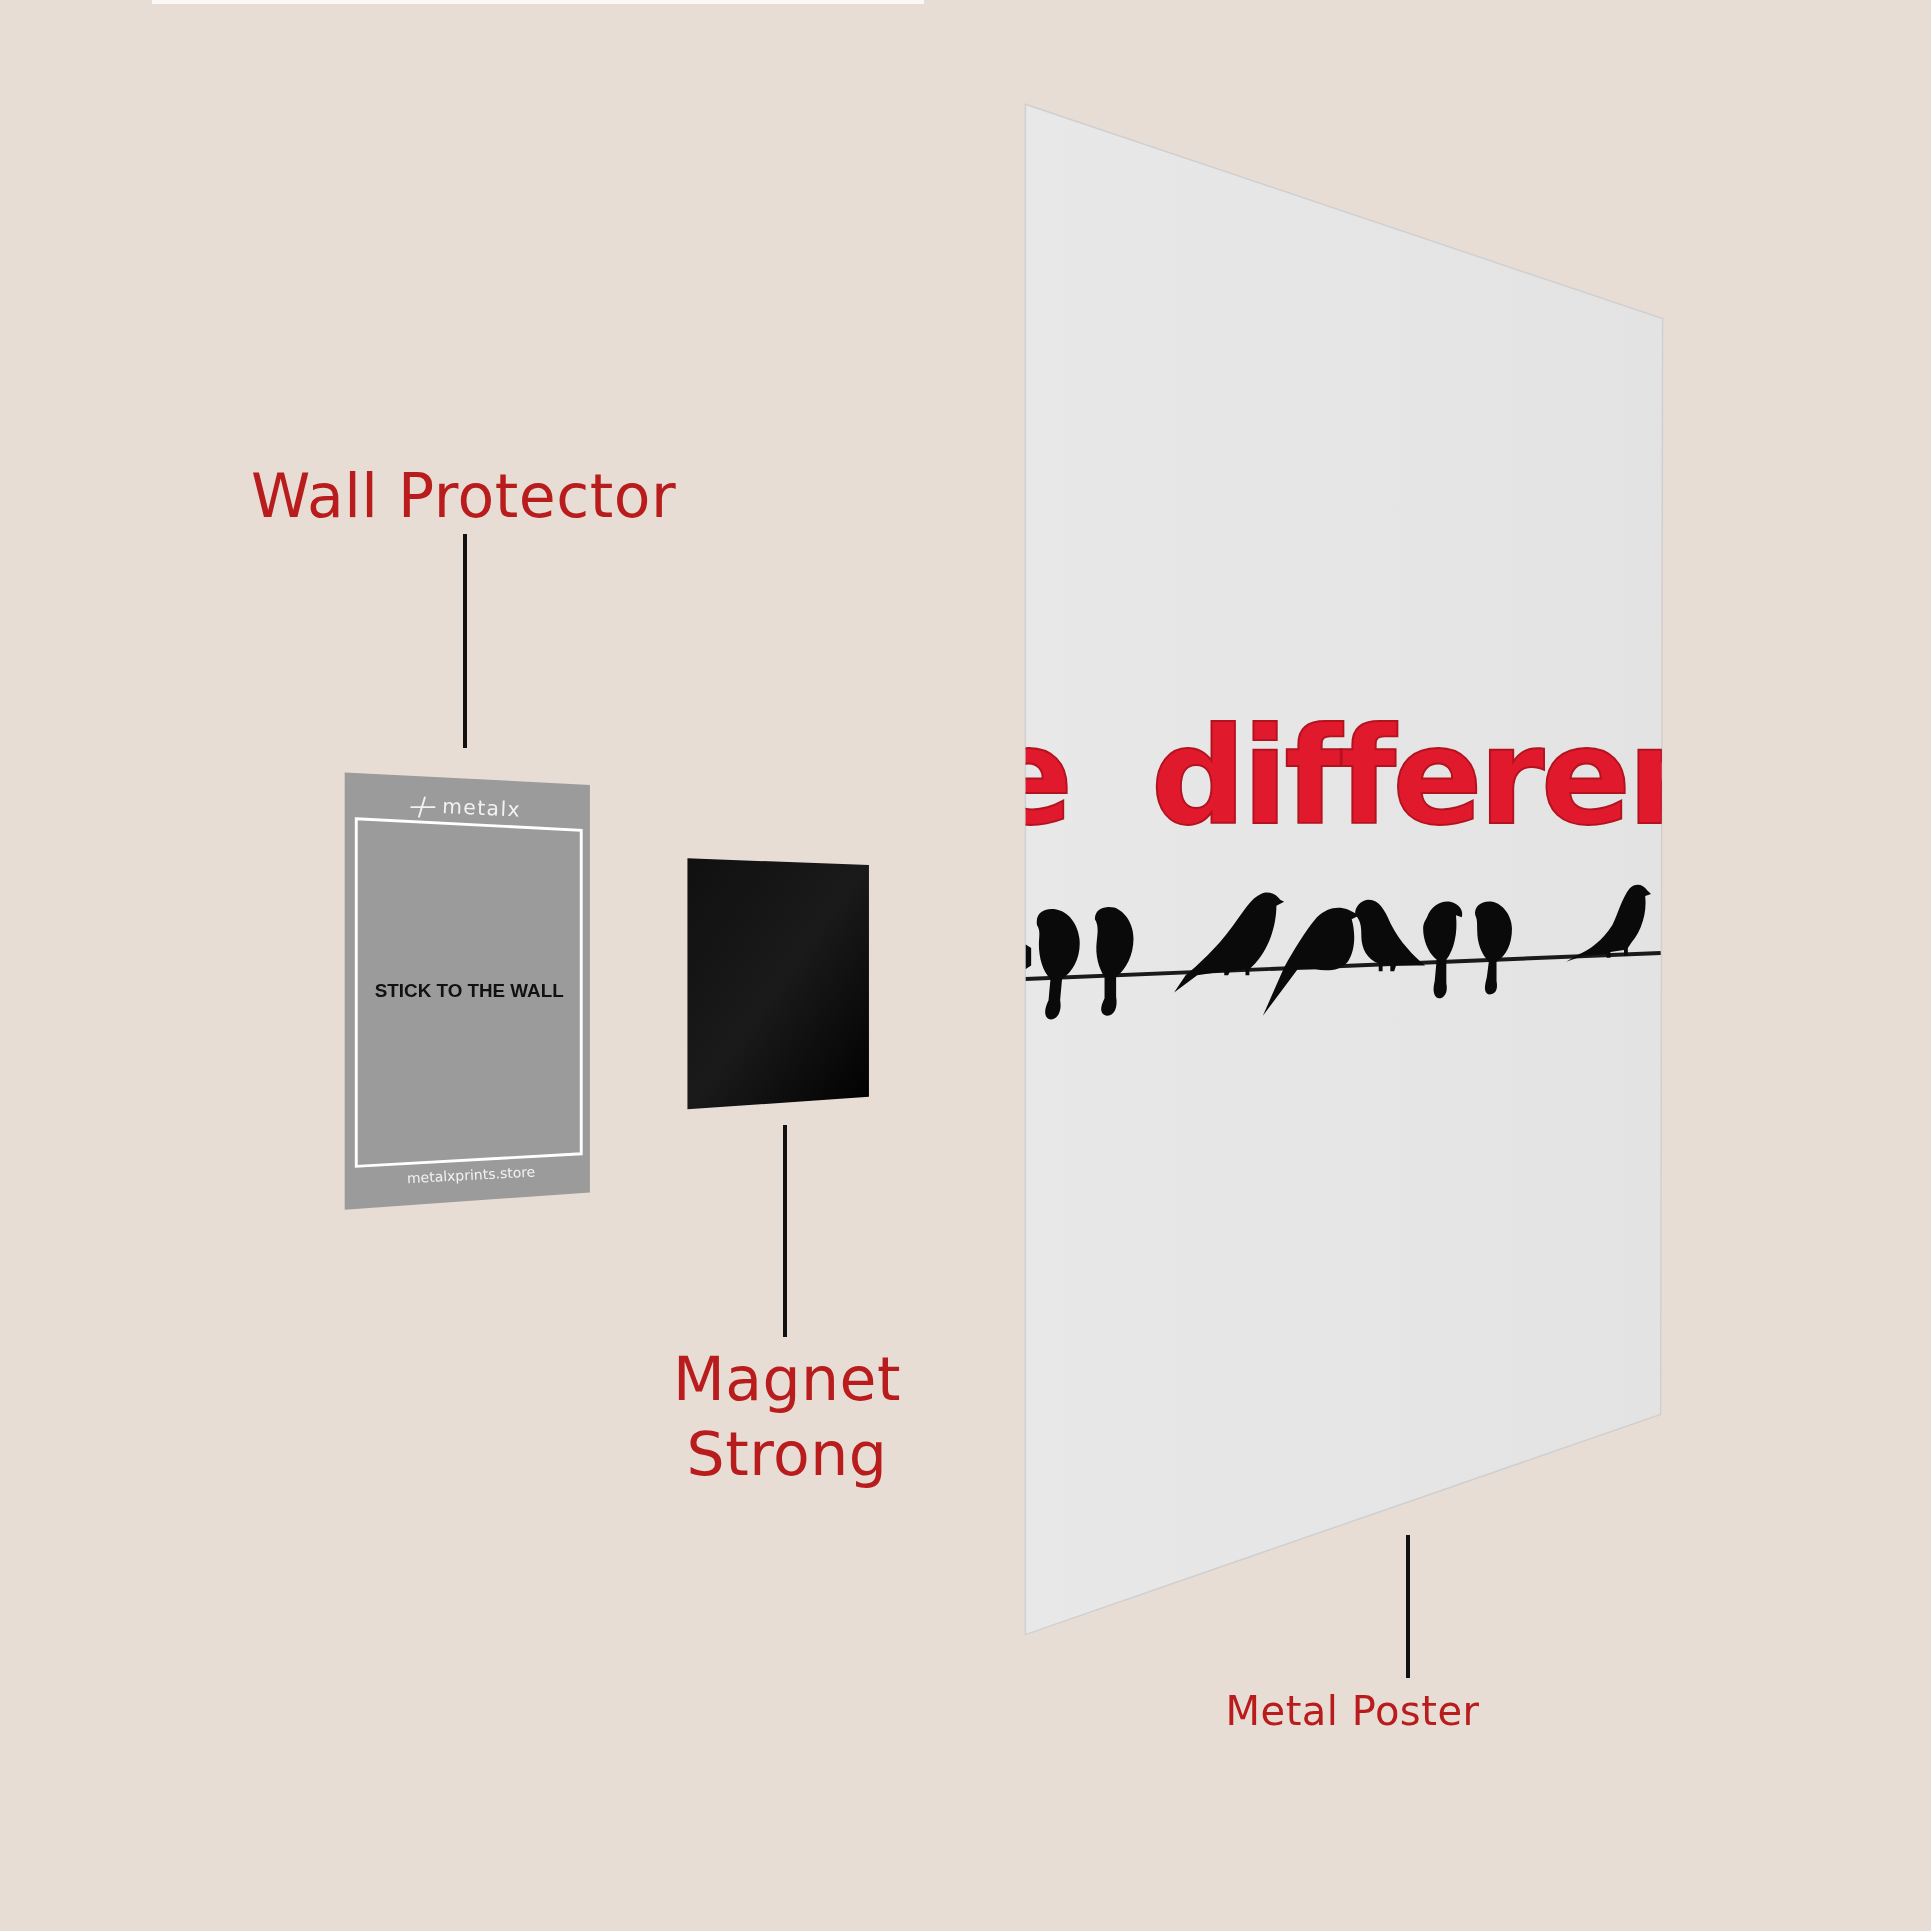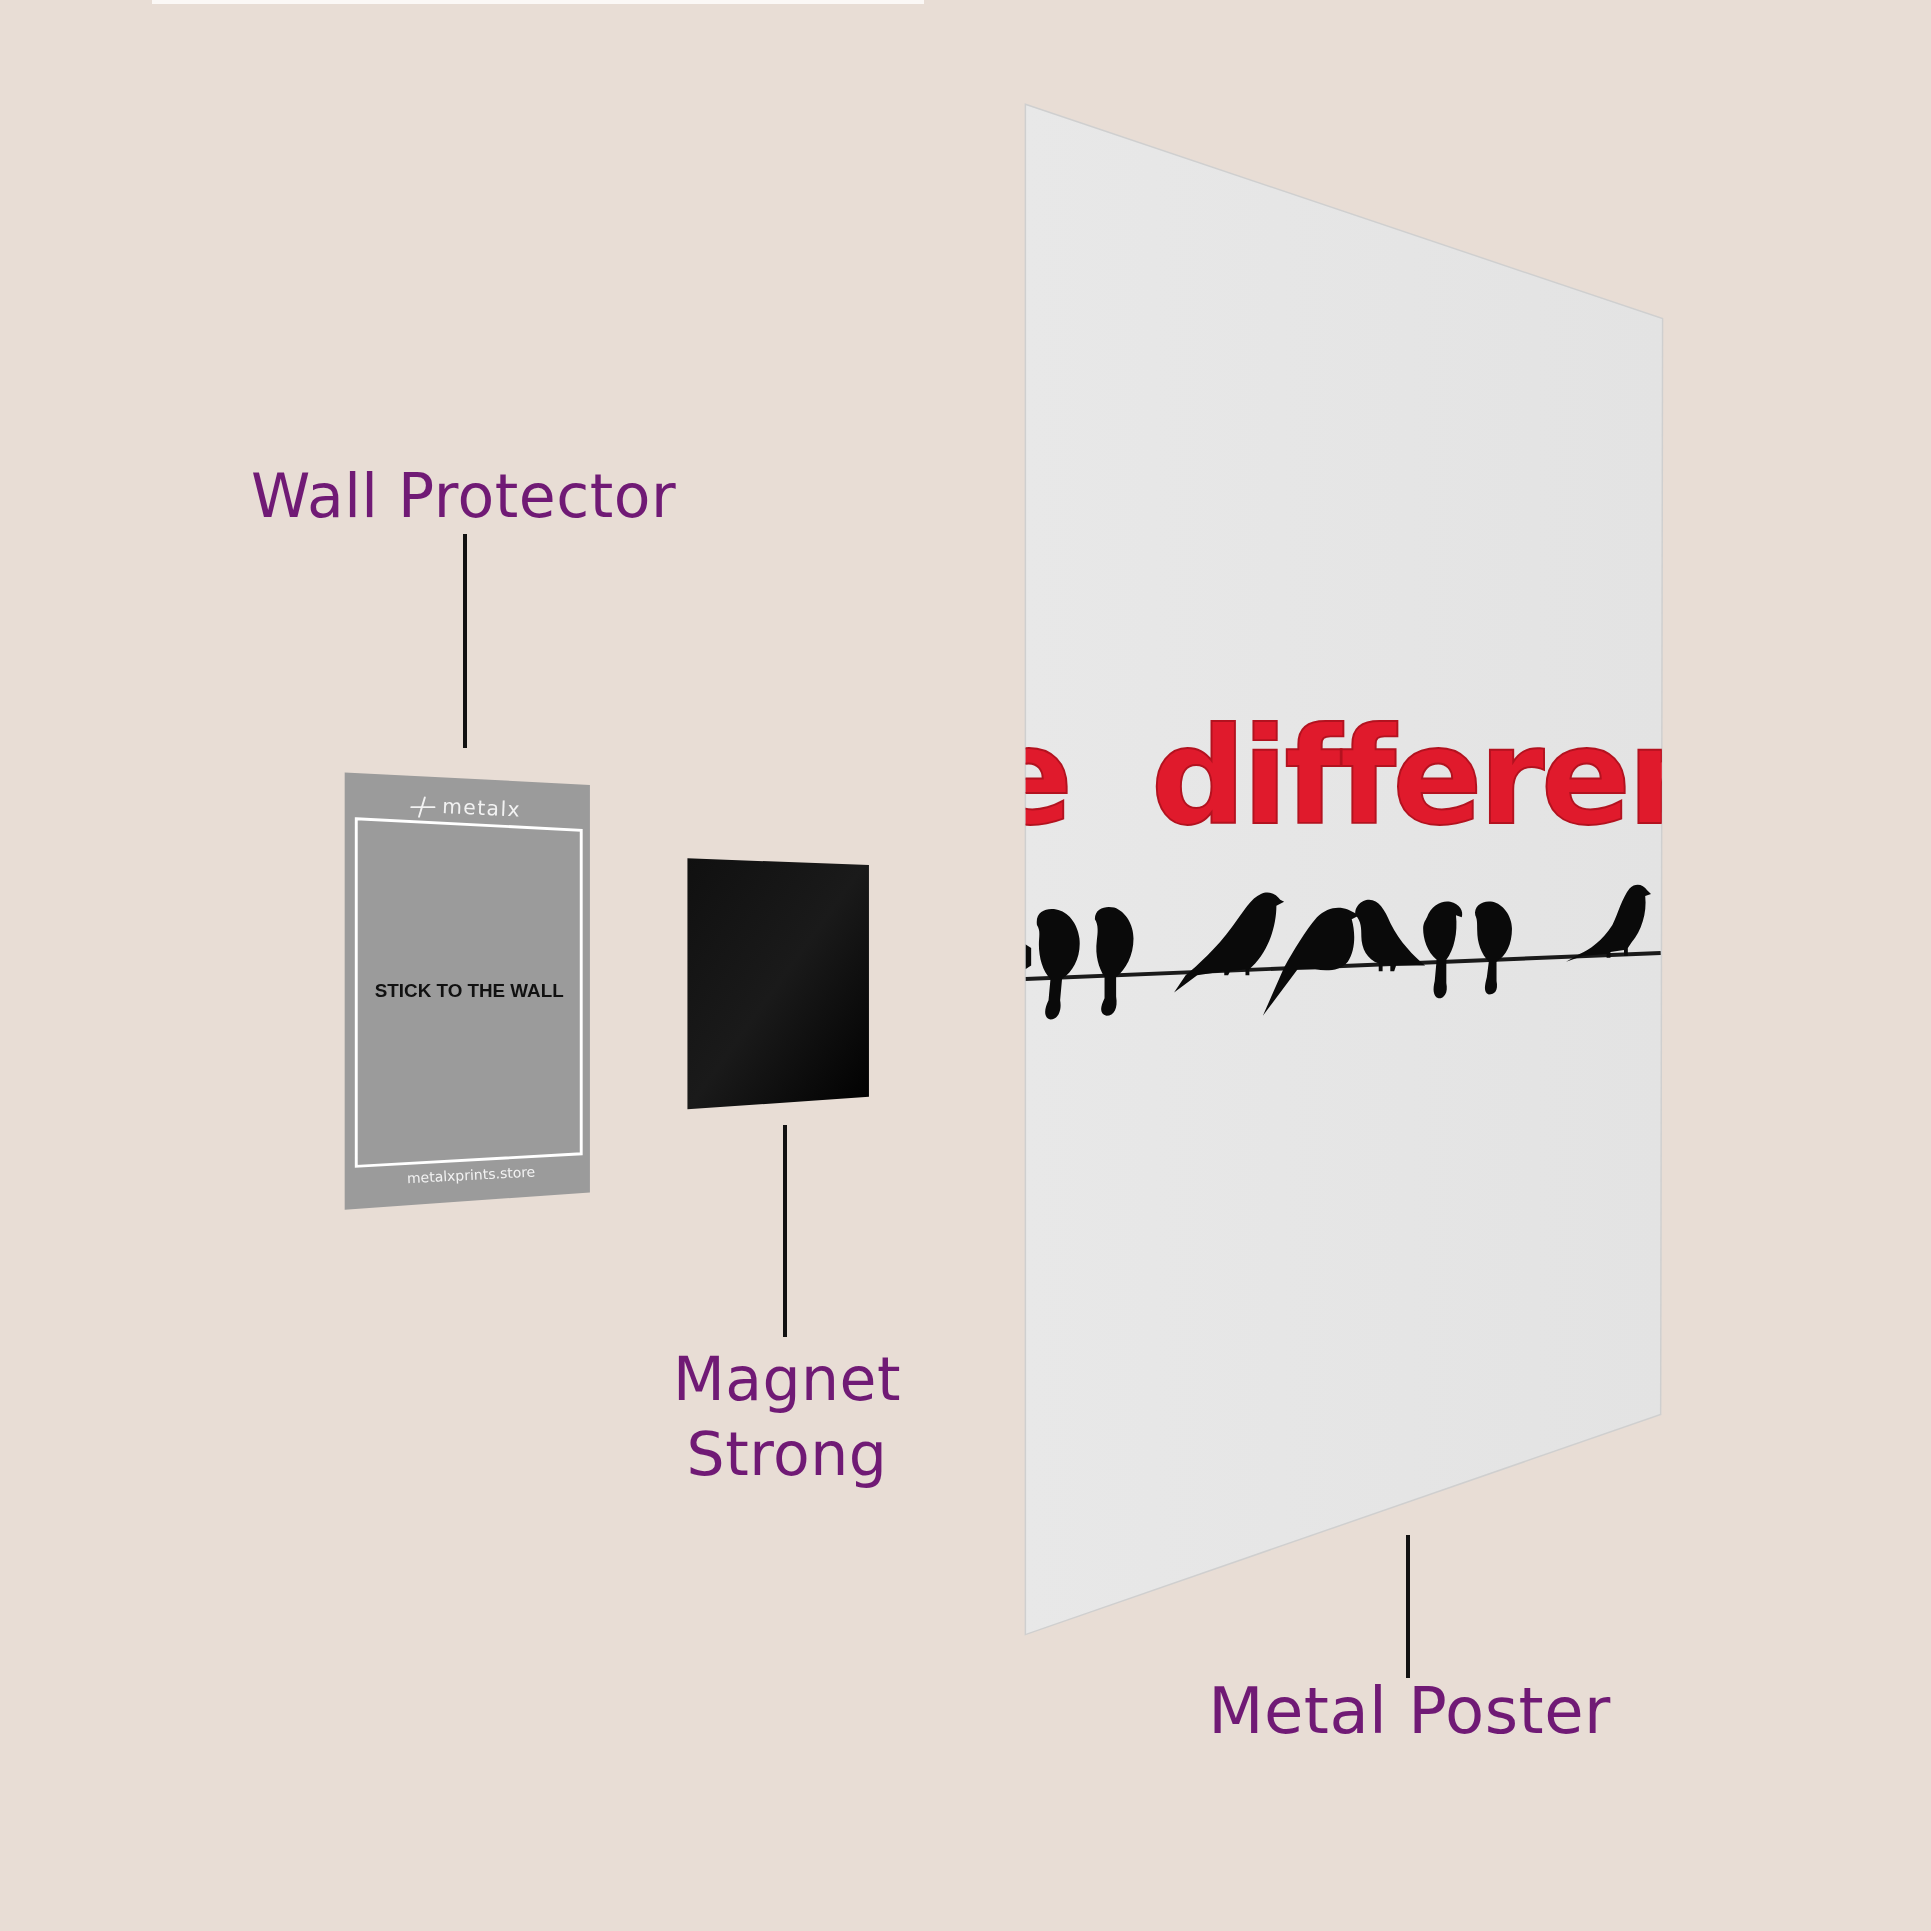--- a/index.html
+++ b/index.html
@@ -7,26 +7,26 @@
     width: 1931px; height: 1931px; position: relative; overflow: hidden;
     background: #e8ddd5;
     font-family: "DejaVu Sans", sans-serif;
   }
   .top-strip {
     position: absolute; left: 152px; top: 0; width: 772px; height: 3.9px;
     background: #fbf8f6;
   }
   svg.scene { position: absolute; left: 0; top: 0; }
   .label {
-    position: absolute; color: #701a75; font-family: "DejaVu Sans", sans-serif;
+    position: absolute; color: #b91c1c; font-family: "DejaVu Sans", sans-serif;
     font-weight: 400; letter-spacing: 0.5px; text-align: center; white-space: nowrap;
   }
   .label-wall { left: 222px; top: 460px; width: 483px; font-size: 60px; line-height: 73px; }
   .label-magnet { left: 618px; top: 1342px; width: 338px; font-size: 60px; line-height: 75px; }
-  .label-poster { left: 1168px; top: 1675px; width: 483px; font-size: 64px; line-height: 73px; }
+  .label-poster { left: 1111px; top: 1675px; width: 483px; font-size: 40px; line-height: 73px; }
   .connector { position: absolute; width: 3.9px; background: #111111; }
 </style>
 </head>
 <body>
 
 <div class="top-strip"></div>
 
 <svg class="scene" width="1931" height="1931" viewBox="0 0 2000 2000">
   <defs>
     <linearGradient id="magGrad" x1="0" y1="0" x2="1" y2="1">

